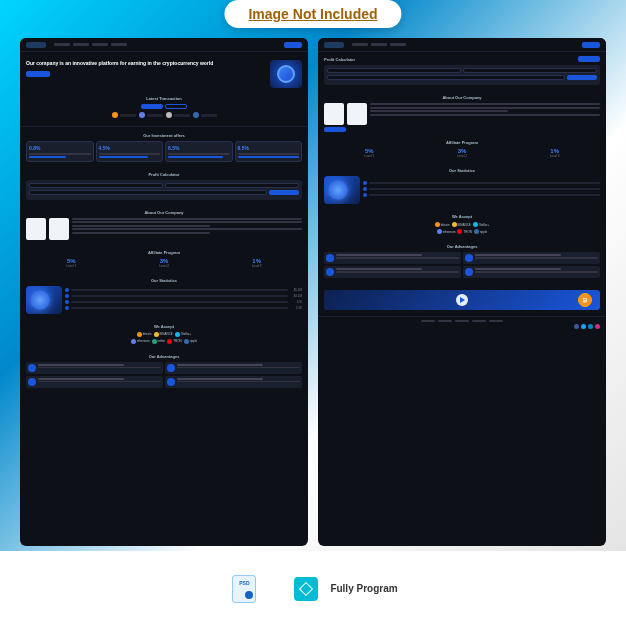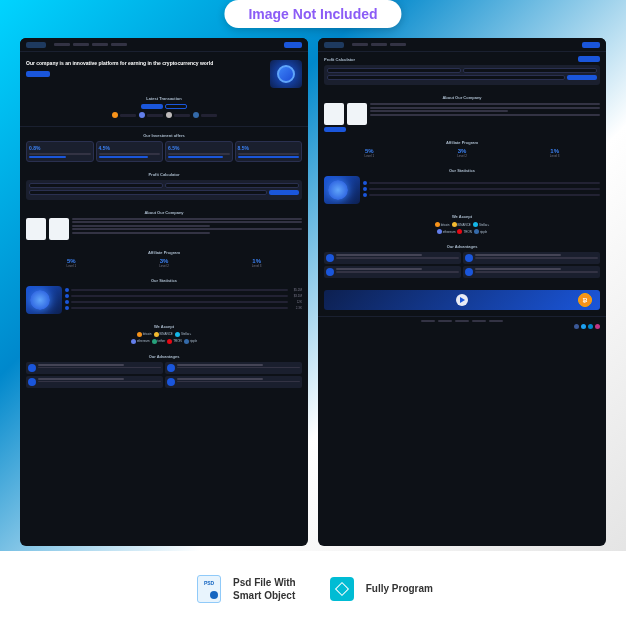--- a/index.html
+++ b/index.html
@@ -15,24 +15,25 @@
     .watermark-banner {
       position: absolute;
       top: 0;
       left: 50%;
       transform: translateX(-50%);
       background: white;
       border-radius: 20px;
       padding: 6px 24px;
       font-size: 14px;
       font-weight: bold;
-      color: #8b5cf6;
+      color: #a16207;
       z-index: 100;
       box-shadow: 0 2px 8px rgba(0,0,0,0.2);
       white-space: nowrap;
+      text-decoration: underline;
     }
 
     .main-content {
       position: absolute;
       top: 38px;
       left: 20px;
       right: 20px;
       bottom: 80px;
       display: flex;
       gap: 10px;
@@ -1011,24 +1012,20 @@
 </div>
 
 <div class="features-bar">
 
   <div class="feature-item">
     <div class="feature-icon-box">
       <div class="psd-icon">
         <div class="psd-gear"></div>
       </div>
     </div>
-    <div class="feature-text">
-      <span>Psd File With</span>
-      <span>Smart Object</span>
-    </div>
   </div>
 
   <div class="feature-item">
     <div class="feature-icon-box">
       <div class="edit-icon">
         <div class="edit-pencil"></div>
       </div>
     </div>
     <div class="feature-text">
       <span>Fully Program</span>

